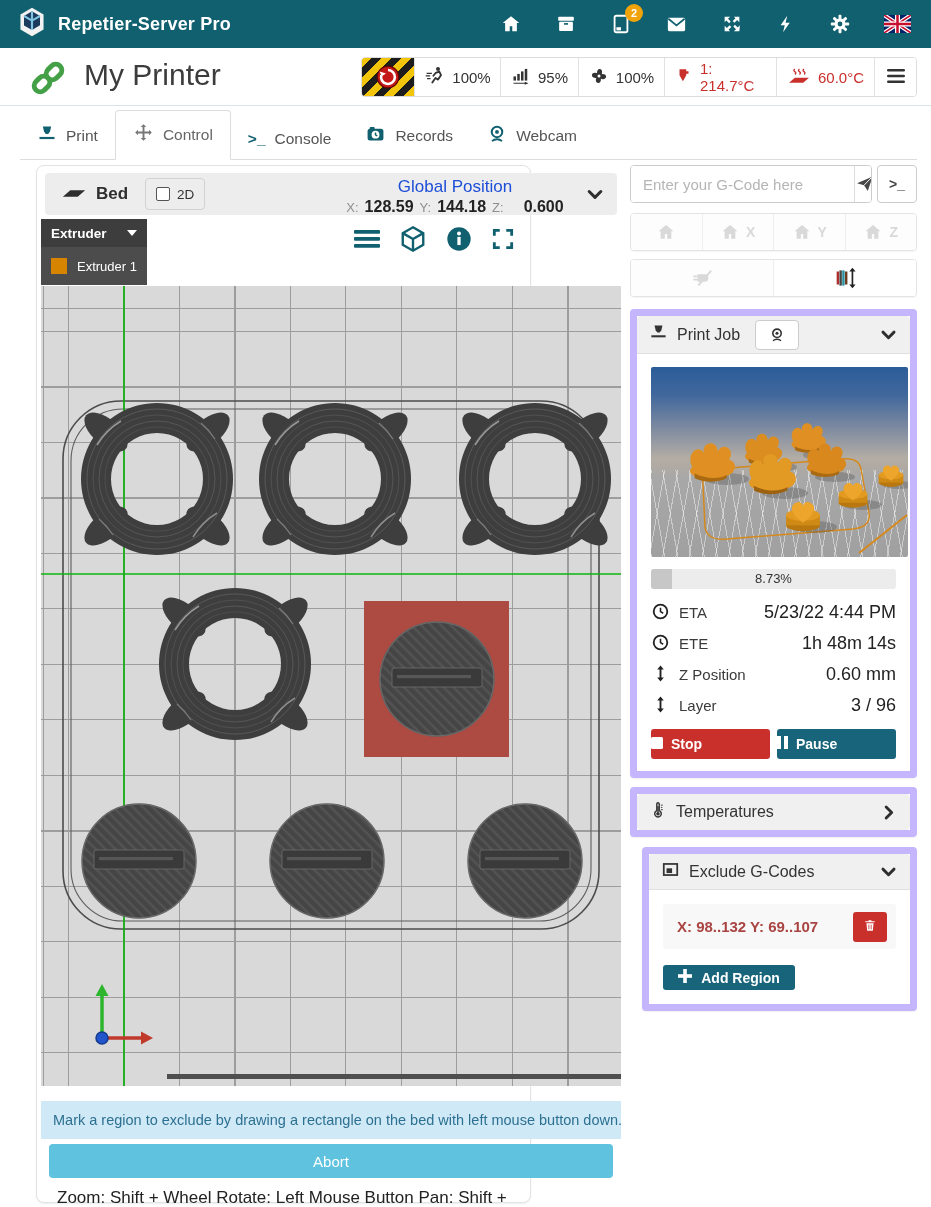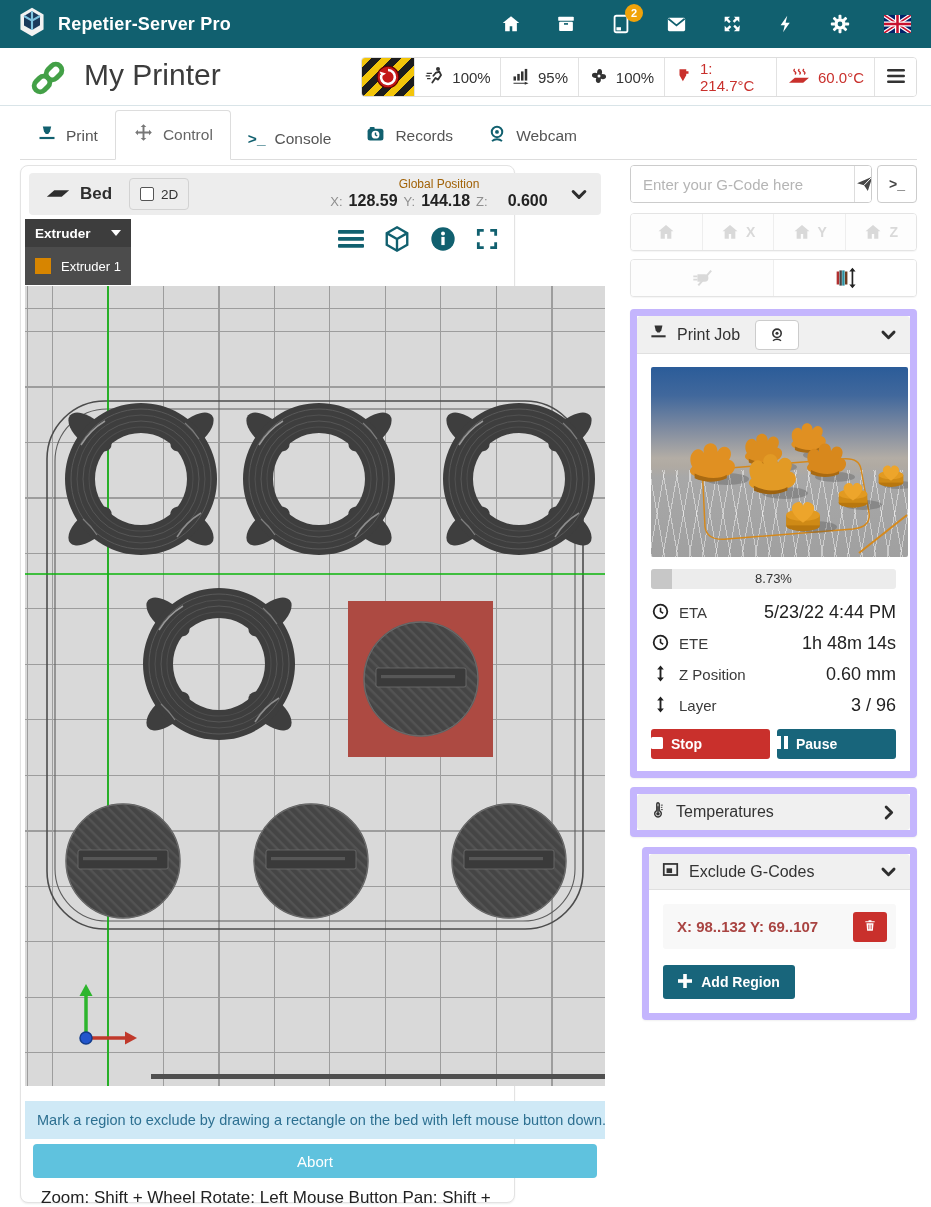--- a/index.html
+++ b/index.html
@@ -34,31 +34,31 @@
 
   
   .tabbar { position:absolute; left:20px; top:117px; width:897px; height:43px; border-bottom:1px solid #ddd;
             display:flex; align-items:flex-end; }
   .tab { display:flex; align-items:center; gap:9px; padding:11px 17px 12px; font-size:15.5px; color:#555;
          cursor:pointer; position:relative; top:1px; }
   .tab .glyph { color:#11606f; font-weight:700; }
   .tab.active { background:#fff; border:1px solid #ddd; border-bottom:1px solid #fff; border-radius:4px 4px 0 0; color:#666; }
 
   
-  .left-card { position:absolute; left:20px; top:165px; width:495px; height:1038px; background:#fff;
+  .left-card { position:absolute; left:36px; top:165px; width:495px; height:1038px; background:#fff;
                border:1px solid #e3e3e3; border-radius:8px; box-shadow:0 1px 2px rgba(0,0,0,.07); }
   .bed-header { position:absolute; left:8px; top:7px; width:572px; height:42px; background:#ededed; border-radius:4px; }
   .bed-title-wrap { position:absolute; left:16px; top:0; height:42px; display:flex; align-items:center; gap:9px; }
   .bed-title { font-size:17px; font-weight:700; color:#2e2e2e; }
   .chk-2d { position:absolute; left:100px; top:5px; height:32px; padding:0 10px; border:1px solid #d2d2d2; border-radius:4px;
             display:flex; align-items:center; gap:7px; cursor:pointer; background:#ededed; }
   .chk-box { width:14px; height:14px; border:1.6px solid #555; border-radius:2px; background:#fff; }
   .chk-label { font-size:13.5px; color:#333; }
   .gp { position:absolute; left:270px; top:4px; width:280px; text-align:center; }
-  .gp-label { font-size:12px; color:#a16207; }
+  .gp-label { font-size:17px; color:#1d4ed8; }
   .gp-vals { display:flex; justify-content:center; align-items:baseline; gap:6px; margin-top:1px; }
   .gp-k { font-size:13px; color:#8f8f8f; }
   .gp-v { font-size:16px; font-weight:700; color:#222; }
   .gp-z { margin-left:14px; }
   .hdr-chev { position:absolute; right:12px; top:11px; cursor:pointer; }
 
   
   .extruder-dd { position:absolute; left:4px; top:53px; width:106px; z-index:5; }
   .ext-btn { height:28px; background:#3d3d3d; color:#fff; font-size:13.5px; font-weight:700;
              display:flex; align-items:center; justify-content:space-between; padding:0 10px; cursor:pointer; }
@@ -127,21 +127,21 @@
   .btn-stop { background:#c9302c; }
   .btn-pause { background:#18657b; }
 
   .temp-card { margin-top:9px; }
   .excl-card { margin-top:10px;margin-left:12px; }
   .region-row { margin:14px 14px 0; height:45px; background:#f8f8f8; border-radius:3px;
                 display:flex; align-items:center; padding:0 9px 0 14px; }
   .region-text { font-size:15px; font-weight:700; color:#a94442; }
   .trash-btn { margin-left:auto; width:34px; height:30px; background:#c9302c; border:none; border-radius:3px;
                display:flex; align-items:center; justify-content:center; cursor:pointer; }
-  .add-btn { margin:16px 14px 14px; width:132px; height:34px; background:#18657b; border:none; border-radius:3px;
+  .add-btn { margin:16px 14px 14px; width:132px; height:25px; background:#18657b; border:none; border-radius:3px;
              color:#fff; font-size:14px; font-weight:700; font-family:inherit; display:flex; align-items:center;
              justify-content:center; gap:9px; cursor:pointer; }
 
   .chev { display:block; }
 </style>
 </head>
 <body>
 
 <div class="page">
 

